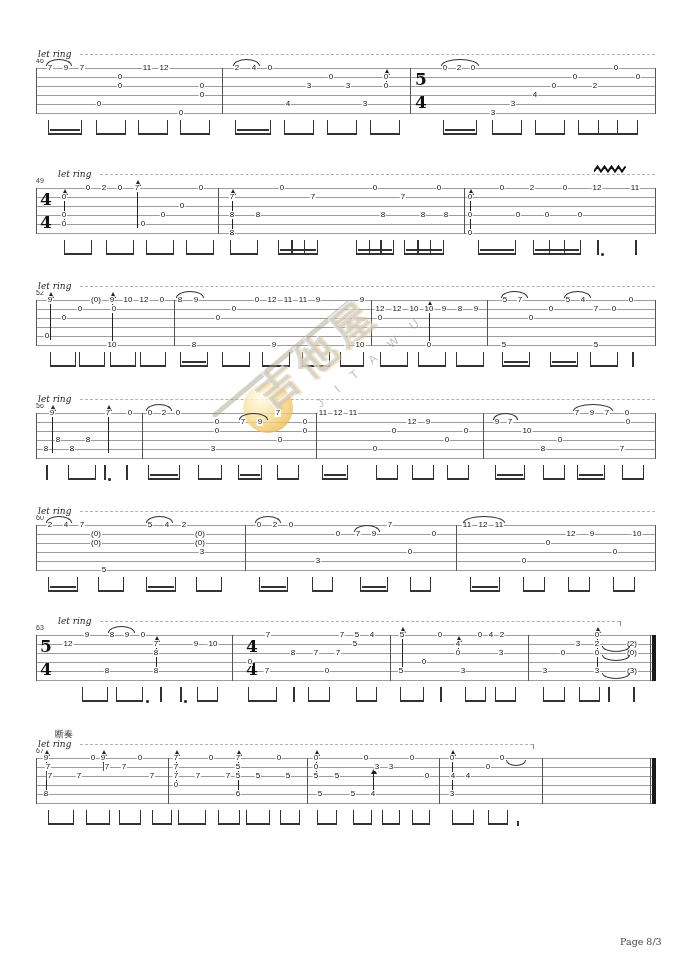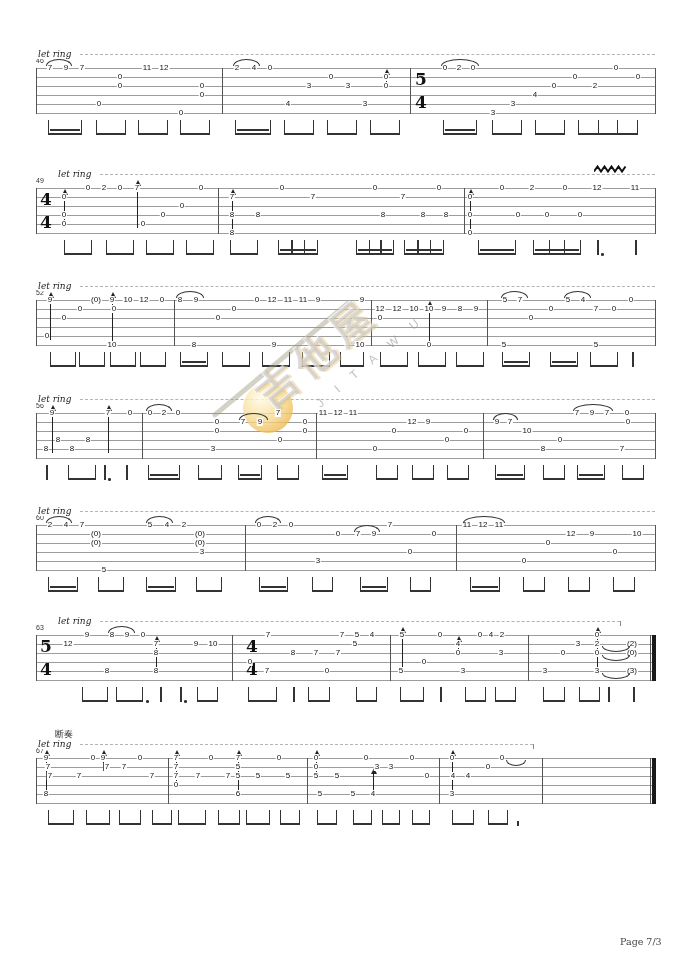--- a/index.html
+++ b/index.html
@@ -51,21 +51,21 @@
         font-size:9.5px;color:#444;z-index:3}
 </style>
 </head>
 <body>
 
 <div id="sheet">
   <div class="wm-circle"></div>
   <div class="wm-guitar"></div>
   <div class="wm-cjk">吉他屋</div>
   <div class="wm-latin">J I T A W U</div>
-  <div class="pagenum">Page 7/3</div>
+  <div class="pagenum">Page 8/3</div>
 <div class="system" style="top: 68px;">
       <div class="sline" style="top: 0px; left: 36px; width: 619px;"></div>
       <div class="sline" style="top: 9px; left: 36px; width: 619px;"></div>
       <div class="sline" style="top: 18px; left: 36px; width: 619px;"></div>
       <div class="sline" style="top: 27px; left: 36px; width: 619px;"></div>
       <div class="sline" style="top: 36px; left: 36px; width: 619px;"></div>
       <div class="sline" style="top: 45px; left: 36px; width: 619px;"></div>
       <div class="bar" style="left: 36px; height: 46px;"></div>
       <div class="bar" style="left: 222px; height: 46px;"></div>
       <div class="bar" style="left: 410px; height: 46px;"></div>

